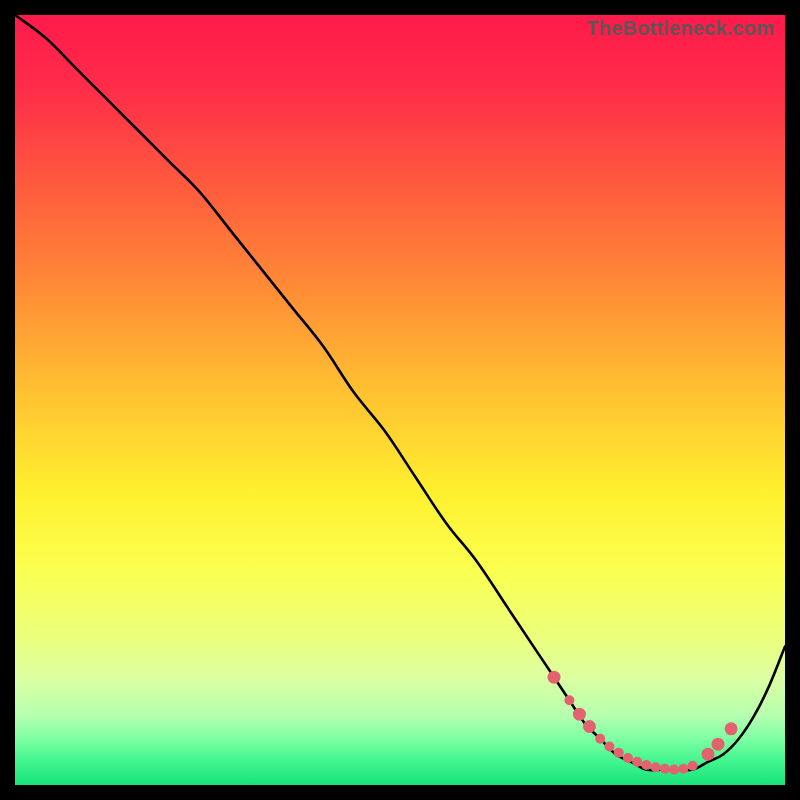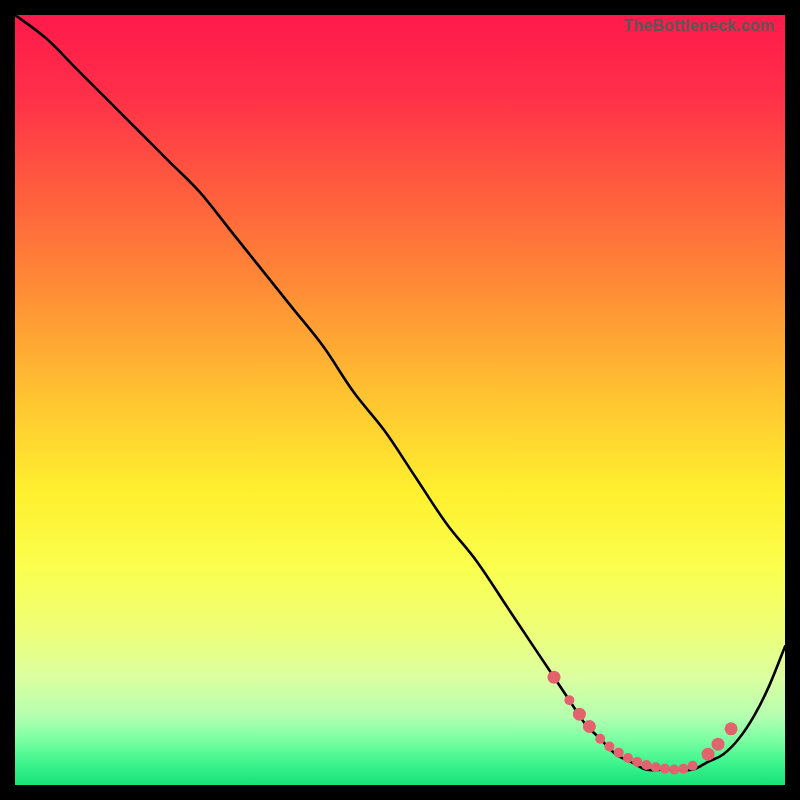--- a/index.html
+++ b/index.html
@@ -16,21 +16,21 @@
     left: 15px;
     top: 15px;
     width: 770px;
     height: 770px;
     background: #000;
   }
   .watermark {
     position: absolute;
     top: 2px;
     right: 10px;
-    font-size: 16px;
+    font-size: 20px;
     font-weight: 600;
     color: #575757;
     letter-spacing: 0.2px;
     z-index: 30;
   }
   svg {
     display: block;
   }
 </style>
 </head>

